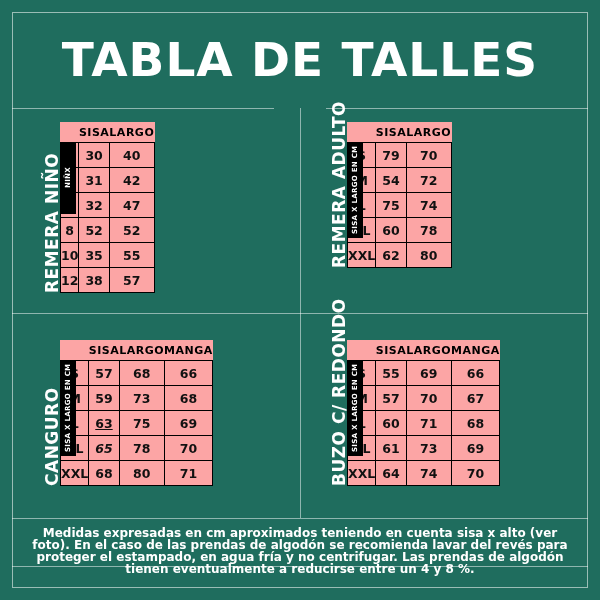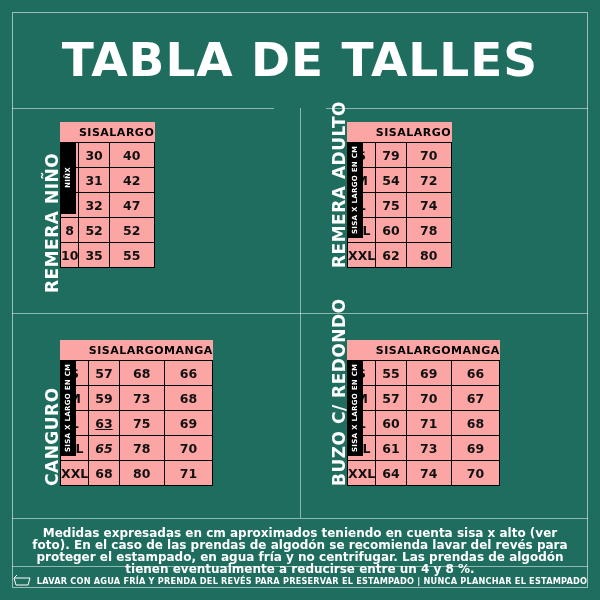--- a/index.html
+++ b/index.html
@@ -227,20 +227,25 @@
           <tr>
             <td class="sizecell">8</td>
             <td class="valcell">52</td>
             <td class="valcell">52</td>
           </tr>
           <tr>
             <td class="sizecell">10</td>
             <td class="valcell">35</td>
             <td class="valcell">55</td>
           </tr>
+          <tr>
+            <td class="sizecell">12</td>
+            <td class="valcell">38</td>
+            <td class="valcell">57</td>
+          </tr>
         </tbody>
       </table>
       <div class="sidetag" style="left:0px; top:20px; width:16px; height:72px;">NIÑX</div>
     </div>
   </div>
 
   <div class="block" style="left:325px; top:122px;">
     <div class="block-label" style="left: 4px; top: 146px; height: 0px;">REMERA ADULTO</div>
     <div style="position:absolute; left:22px; top:0;">
       <table class="sizes">
@@ -376,21 +381,13 @@
             <td style="width:50px;">70</td>
           </tr>
         </tbody>
       </table>
       <div class="sidetag" style="left:0px; top:20px; width:16px; height:96px;">SISA X LARGO EN CM</div>
     </div>
   </div>
 
   <div class="footnote">Medidas  expresadas en cm aproximados teniendo en cuenta sisa x alto (ver foto). En el caso de las prendas de algodón se recomienda lavar del revés para proteger el estampado, en agua fría y no centrifugar. Las prendas de algodón tienen eventualmente a reducirse entre un 4 y 8 %.</div>
 
-  <div class="footer-bar">
-    <span class="wash-icon">
-      <svg width="18" height="12" viewBox="0 0 18 12" xmlns="http://www.w3.org/2000/svg">
-        <path d="M1 4 L17 4 L15 11 L3 11 Z" fill="none" stroke="#ffffff" stroke-width="1"></path>
-        <path d="M1 4 L4 1" fill="none" stroke="#ffffff" stroke-width="1"></path>
-      </svg>
-    </span><span>LAVAR CON AGUA FRÍA Y PRENDA DEL REVÉS PARA PRESERVAR EL ESTAMPADO  |  NUNCA PLANCHAR EL ESTAMPADO</span>
-  </div>
 </div>
 
 </body></html>

